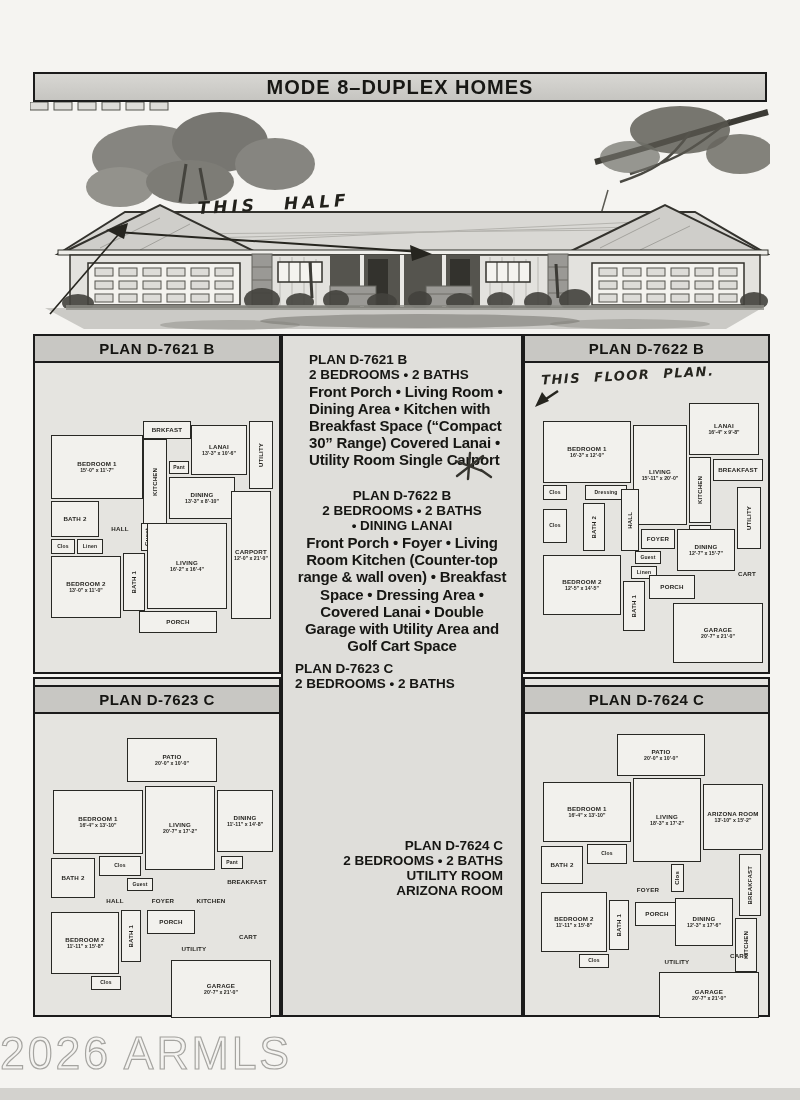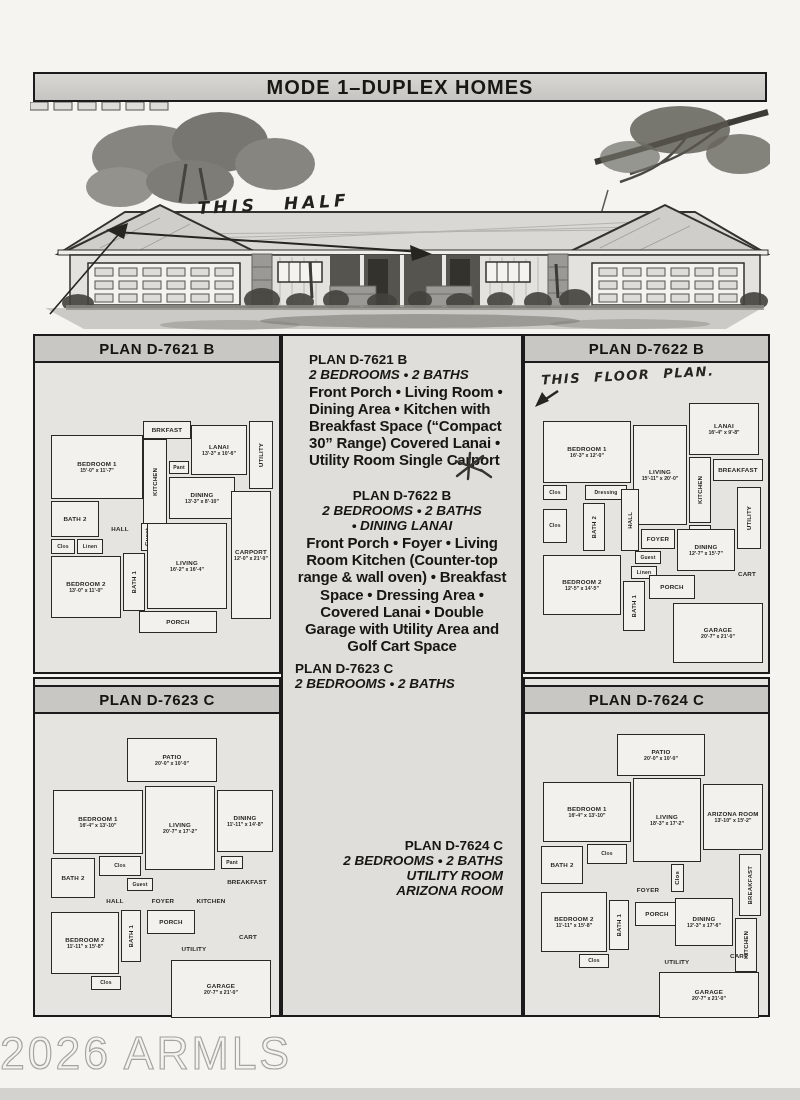--- a/index.html
+++ b/index.html
@@ -36,21 +36,21 @@
     text-align:center;overflow:hidden;color:#201f1b;
   }
   .room.nobox{border:none;background:transparent;}
   .rlabel{font-size:6.2px;font-weight:bold;letter-spacing:.2px;line-height:1.05;}
   .rdim{font-size:5.2px;font-weight:bold;margin-top:1px;line-height:1;}
   .room.small .rlabel{font-size:5px;}
   .room.vert .rlabel{writing-mode:vertical-rl;transform:rotate(180deg);font-size:6px;}
   
   .desc{position:absolute;left:12px;right:12px;font-weight:bold;color:#161613;}
   .d-title{font-size:13.5px;}
-  .d-specs div{font-size:13.5px;line-height:1.12;font-style:italic;}
+  .d-specs div{font-size:13.5px;line-height:1.12;}
   .d-body{font-size:15px;line-height:1.14;margin-top:1px;letter-spacing:-.2px;}
   .a-left{text-align:left;}
   .a-center{text-align:center;}
   .a-right{text-align:right;}
   .star{position:absolute;top:-38px;left:158px;width:40px;height:34px;}
   
   .hand-note{
     position:absolute;top:4px;left:16px;width:210px;
     font-family:"DejaVu Sans",sans-serif;font-style:italic;font-weight:bold;
     font-size:13px;letter-spacing:1.5px;word-spacing:7px;color:#26251f;
@@ -64,21 +64,21 @@
     color:rgba(245,244,241,0.05);
     -webkit-text-stroke:1.2px #a5a4a0;
     transform:scaleX(.97);transform-origin:left;
     white-space:nowrap;
   }
   .bottom-band{position:absolute;left:0;top:1088px;width:800px;height:12px;background:#d3d2ce;}
 </style>
 </head>
 <body>
 
-<div class="banner">MODE 1–DUPLEX HOMES</div>
+<div class="banner">MODE 8–DUPLEX HOMES</div>
 
 <div class="house">
 <svg width="740" height="230" viewBox="0 0 740 230">
 
   <g fill="#62615b" opacity=".75">
     <ellipse cx="120" cy="55" rx="58" ry="32"></ellipse>
     <ellipse cx="190" cy="40" rx="48" ry="30" fill="#4e4d47"></ellipse>
     <ellipse cx="245" cy="62" rx="40" ry="26"></ellipse>
     <ellipse cx="90" cy="85" rx="34" ry="20" fill="#73726b"></ellipse>
     <ellipse cx="160" cy="80" rx="44" ry="22" fill="#55544e"></ellipse>

